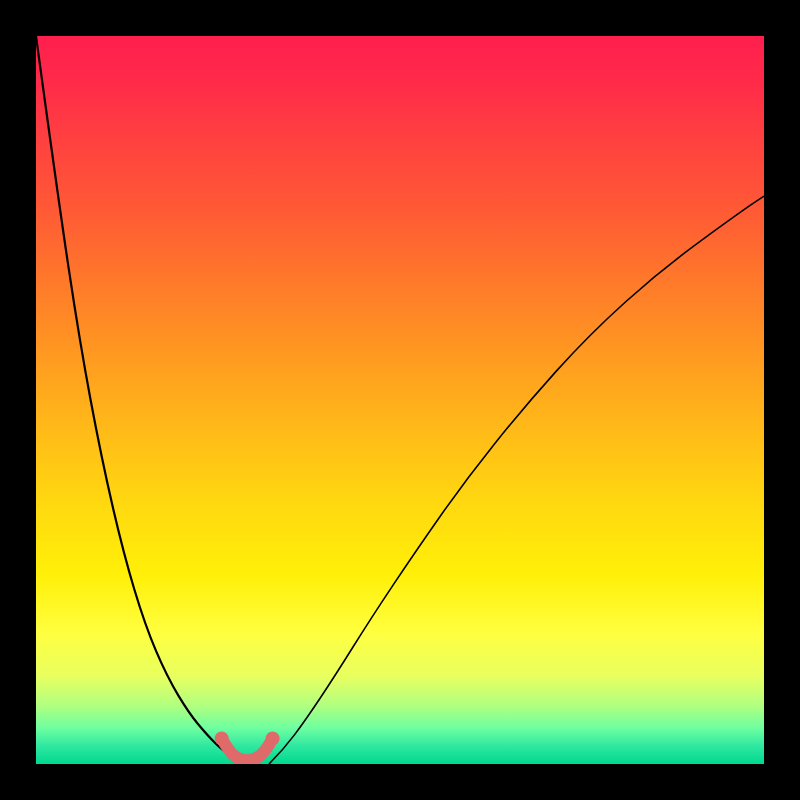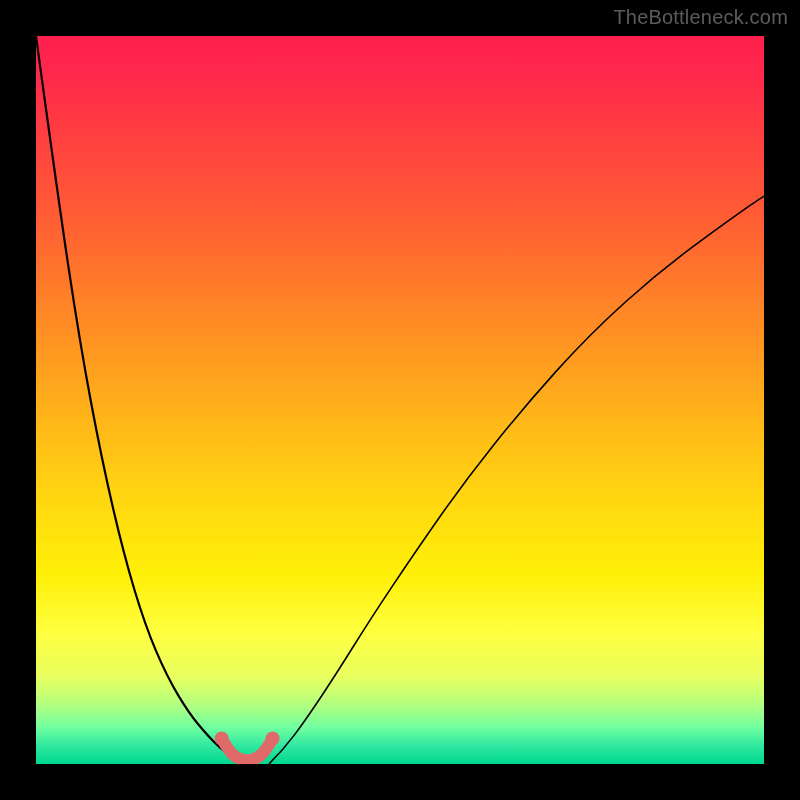--- a/index.html
+++ b/index.html
@@ -43,21 +43,20 @@
   svg.curves {
     position: absolute;
     left: 0; top: 0;
     width: 728px; height: 728px;
   }
 </style>
 </head>
 <body>
 
 <div class="outer">
-  <div class="watermark">TheBottleneck.com</div>
   <div class="plot">
     <svg class="curves" viewBox="0 0 728 728" preserveAspectRatio="none">
       <path id="left-path" stroke="#000" stroke-width="2.2" fill="none" d="M0 0 Q21.84 160.15999999999997 32.76 232.96 Q43.68 305.76000000000005 54.599999999999994 364 Q65.52 422.24 76.44 469.56 Q87.36 516.88 98.28 553.28 Q109.2 589.6800000000001 120.12 615.1600000000001 Q131.04 640.64 141.95999999999998 658.8399999999999 Q152.88 677.04 161.98 687.96 Q171.07999999999998 698.88 178.36 706.1600000000001 Q185.64000000000001 713.44 191.10000000000002 717.08 Q196.56 720.72 200.20000000000002 724.36 L203.84000000000003 728"></path>
       <path id="right-path" stroke="#000" stroke-width="1.6" fill="none" d="M232.96 728 Q247.52 713.44 258.44 698.8800000000001 Q269.36 684.32 283.91999999999996 662.48 Q298.47999999999996 640.64 316.67999999999995 611.52 Q334.88 582.4 356.72 549.64 Q378.56 516.88 404.03999999999996 480.48 Q429.52 444.08 458.64 407.68 Q487.76000000000005 371.28000000000003 520.52 334.88 Q553.28 298.48 589.6800000000001 265.72 Q626.08 232.95999999999998 666.12 203.84 Q706.16 174.72000000000003 717.0799999999999 167.44 L728 160.15999999999997"></path>
       <path id="marker-path" stroke="#e06a6a" stroke-width="12" stroke-linecap="round" stroke-linejoin="round" fill="none" d="M185.64000000000001 702.52 Q192.92000000000002 714.896 196.56 718.172 Q200.20000000000002 721.448 203.84 722.904 Q207.48 724.36 211.12 724.36 Q214.76 724.36 218.39999999999998 722.904 Q222.04 721.448 225.68 718.172 Q229.32 714.896 232.95999999999998 708.708 L236.6 702.52"></path>
       <g id="marker-dots">
           <circle cx="185.64000000000001" cy="702.52" r="7" fill="#e06a6a"></circle>
           <circle cx="236.6" cy="702.52" r="7" fill="#e06a6a"></circle>
         </g>
     </svg>

